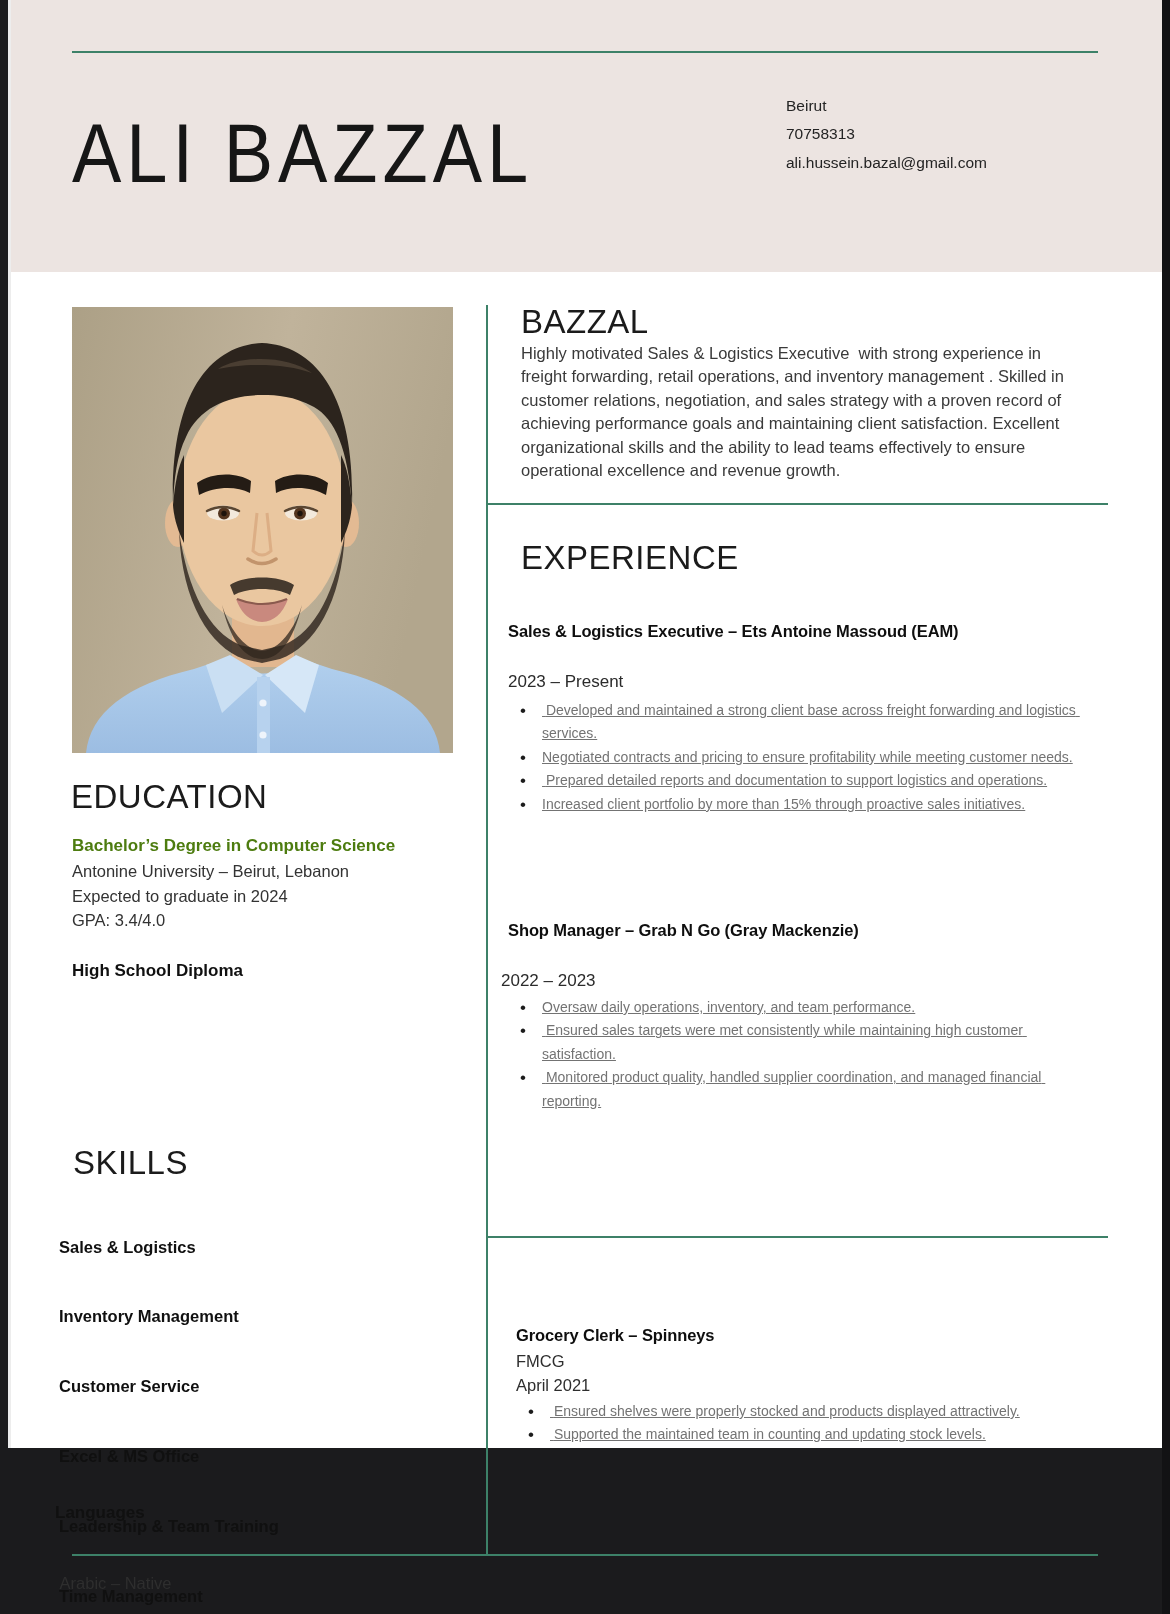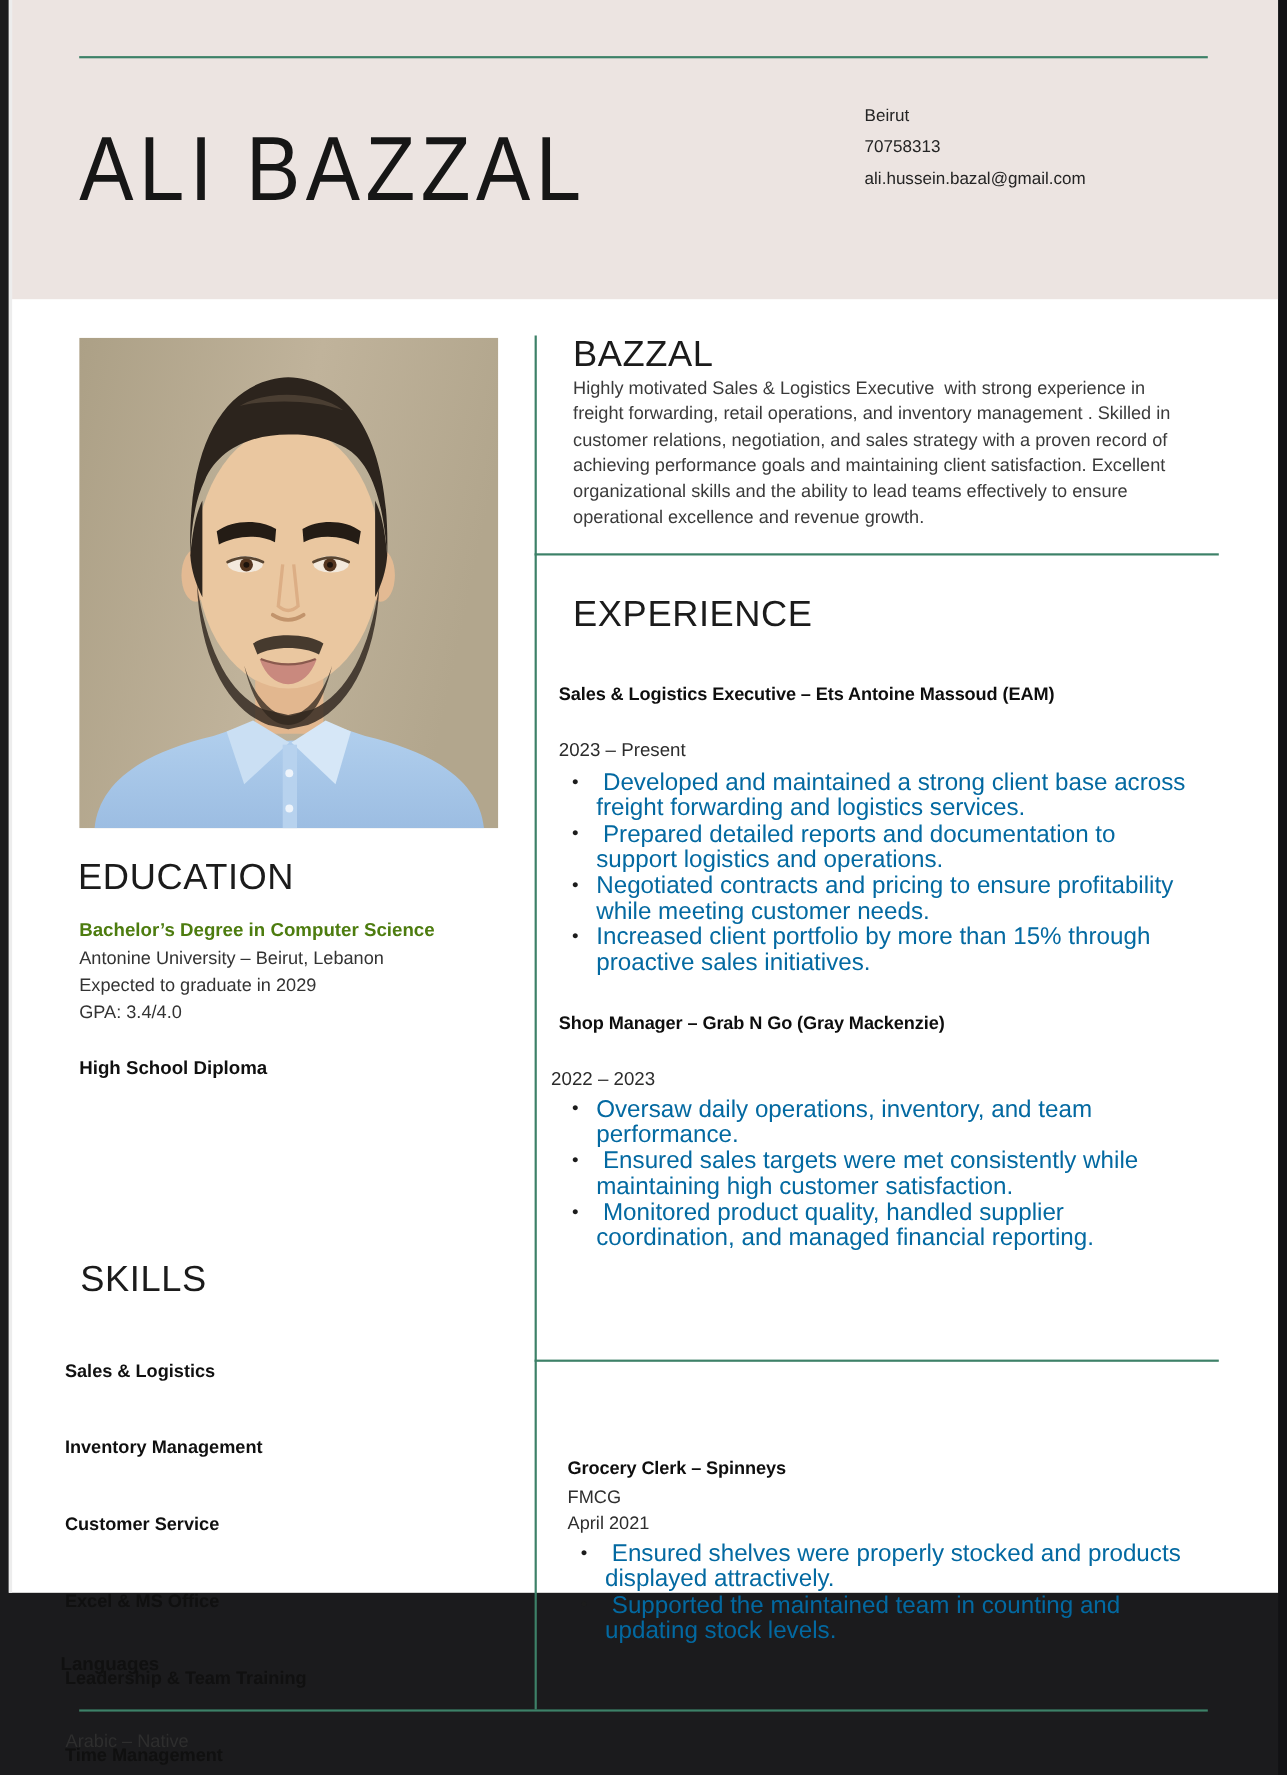--- a/index.html
+++ b/index.html
@@ -53,21 +53,21 @@
   #job1-dates{left:497px;top:672px;}
   #job1-bullets{left:493px;top:699px;width:580px;}
   #job2-title{left:497px;top:921px;}
   #job2-dates{left:490px;top:971px;}
   #job2-bullets{left:493px;top:996px;width:580px;}
   #gro-title{left:505px;top:1326px;}
   #gro-org{left:505px;top:1352px;font-size:16.5px;color:#2e2e2e;}
   #gro-dates{left:505px;top:1376px;font-size:16.5px;color:#2e2e2e;}
   #gro-bullets{left:501px;top:1400px;width:578px;}
   .bullets .bullet{
-    position:relative;padding-left:38px;font-size:22px;line-height:23.4px;color:#0369a1;white-space:pre-wrap;
+    position:relative;padding-left:38px;font-size:14px;line-height:23.4px;color:#737373;white-space:pre-wrap;text-decoration:underline;
   }
   .bullets .bullet::before{
     content:"\2022";position:absolute;left:16px;top:0;color:#1c1c1c;font-size:17px;
   }
 </style>
 </head>
 <body>
 
 <div id="content">
 
@@ -136,21 +136,21 @@
       <path d="M158,278 C172,268 208,268 222,278 L218,288 C204,280 176,280 162,288 Z" fill="#342a21" opacity="0.9"></path>
       <path d="M164,292 Q190,302 216,292 Q208,314 190,315 Q172,314 164,292 Z" fill="#c9897e"></path>
       <path d="M165,292 Q190,302 215,292" stroke="#8a5a4e" stroke-width="2" fill="none"></path>
     </svg>
   </div>
 
   <h2 id="edu-head" class="abs sec">EDUCATION</h2>
   <div id="edu-block" class="abs">
     <div id="edu-degree">Bachelor’s Degree in Computer Science</div>
     <div>Antonine University – Beirut, Lebanon</div>
-    <div>Expected to graduate in 2029</div>
+    <div>Expected to graduate in 2024</div>
     <div>GPA: 3.4/4.0</div>
   </div>
   <div id="edu-hs" class="abs">High School Diploma</div>
 
   <h2 id="skills-head" class="abs sec">SKILLS</h2>
   <div id="skills-list" class="abs">
     <div>Sales &amp; Logistics</div>
     <div>Inventory Management</div>
     <div>Customer Service</div>
     <div>Excel &amp; MS Office</div>
@@ -174,22 +174,22 @@
 
   <h2 id="profile-head" class="abs sec">BAZZAL</h2>
   <div id="profile-text" class="abs">Highly motivated Sales &amp; Logistics Executive  with strong experience in freight forwarding, retail operations, and inventory management . Skilled in customer relations, negotiation, and sales strategy with a proven record of achieving performance goals and maintaining client satisfaction. Excellent organizational skills and the ability to lead teams effectively to ensure operational excellence and revenue growth.</div>
 
   <h2 id="exp-head" class="abs sec">EXPERIENCE</h2>
 
   <div id="job1-title" class="abs job-title">Sales &amp; Logistics Executive – Ets Antoine Massoud (EAM)</div>
   <div id="job1-dates" class="abs job-dates">2023 – Present</div>
   <div id="job1-bullets" class="abs bullets">
     <div class="bullet"> Developed and maintained a strong client base across freight forwarding and logistics services.</div>
+    <div class="bullet">Negotiated contracts and pricing to ensure profitability while meeting customer needs.</div>
     <div class="bullet"> Prepared detailed reports and documentation to support logistics and operations.</div>
-    <div class="bullet">Negotiated contracts and pricing to ensure profitability while meeting customer needs.</div>
     <div class="bullet">Increased client portfolio by more than 15% through proactive sales initiatives.</div>
   </div>
 
   <div id="job2-title" class="abs job-title">Shop Manager – Grab N Go (Gray Mackenzie)</div>
   <div id="job2-dates" class="abs job-dates">2022 – 2023</div>
   <div id="job2-bullets" class="abs bullets">
     <div class="bullet">Oversaw daily operations, inventory, and team performance.</div>
     <div class="bullet"> Ensured sales targets were met consistently while maintaining high customer satisfaction.</div>
     <div class="bullet"> Monitored product quality, handled supplier coordination, and managed financial reporting.</div>
   </div>

